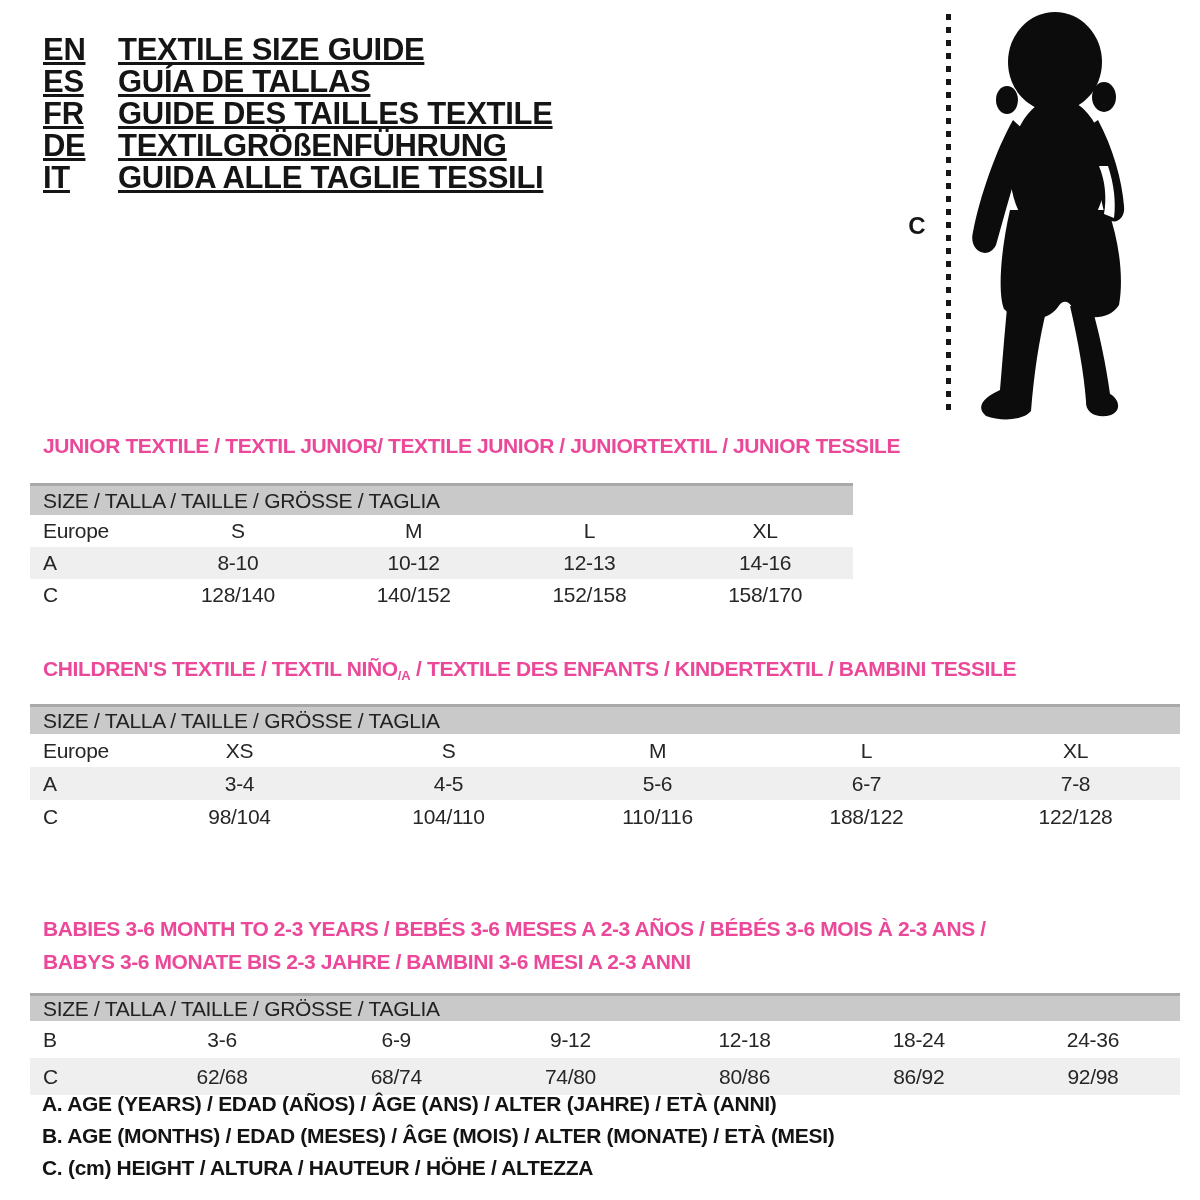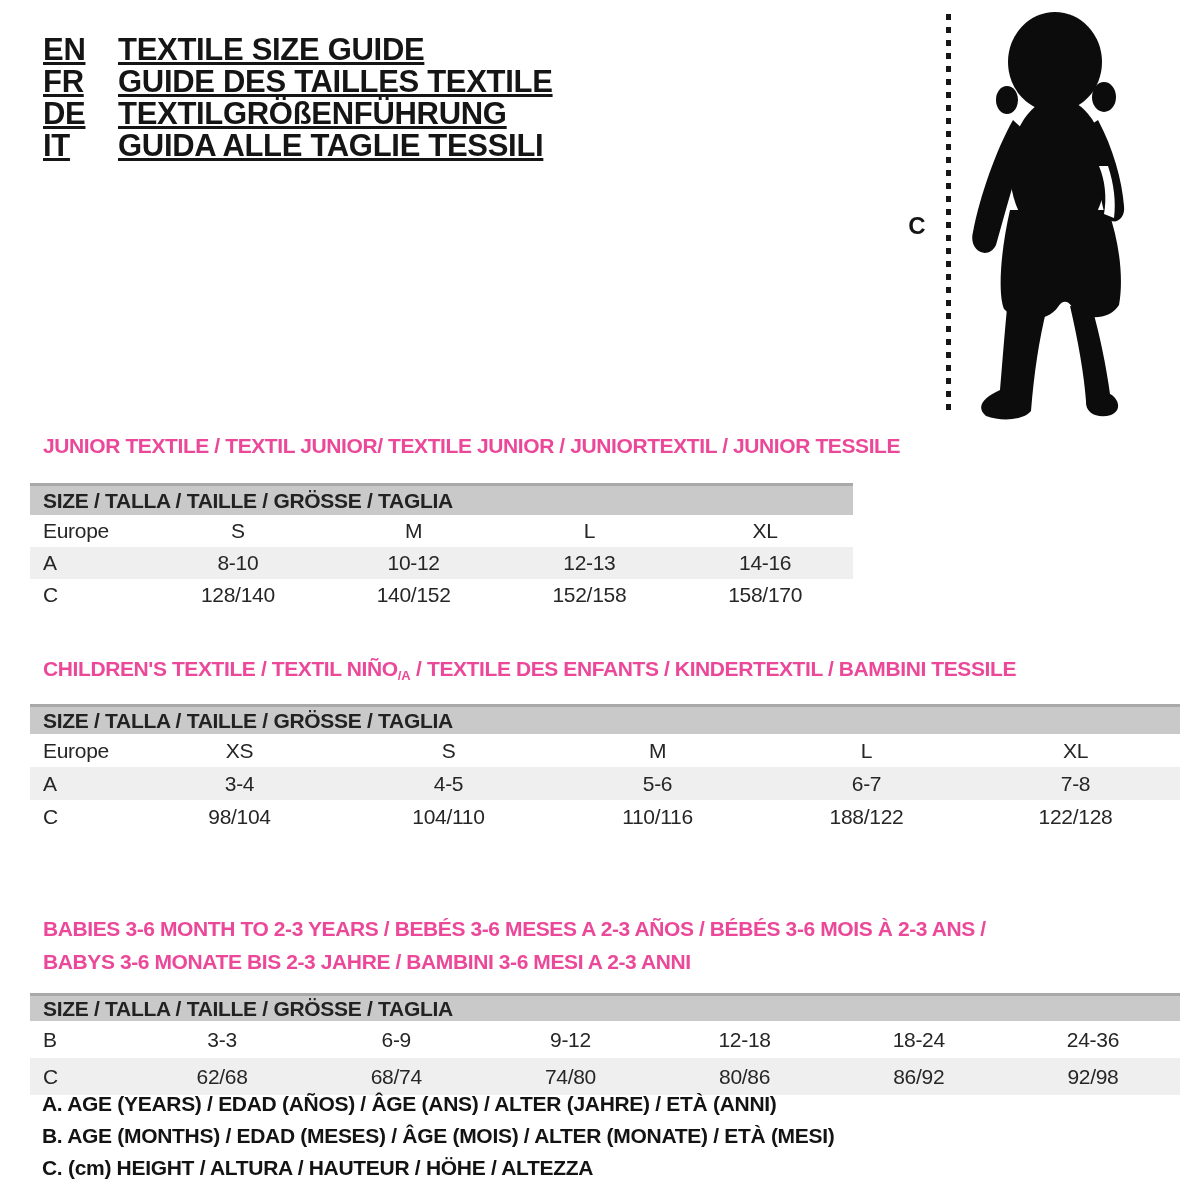--- a/index.html
+++ b/index.html
@@ -22,21 +22,21 @@
   .figure-c-label{position:absolute;left:902px;top:212px;width:30px;text-align:center;
     font-size:24px;font-weight:700;color:#151515;}
   .baby-svg{position:absolute;left:958px;top:8px;}
 
   
   .section{position:absolute;left:30px;}
   .section-title{font-size:21px;font-weight:700;letter-spacing:-0.4px;padding-left:13px;
     white-space:nowrap;color:#ec4899;}
   .title-line{height:33px;line-height:33px;}
   .size-bar{background:#c9c9c9;border-top:3px solid #a9a9a9;box-sizing:border-box;
-    padding-left:13px;font-weight:700;letter-spacing:-0.3px;font-size:21px;color:#222;
+    padding-left:13px;font-weight:400;letter-spacing:-0.3px;font-size:21px;color:#222;
     white-space:nowrap;}
   .t-row{display:flex;align-items:center;font-size:21px;font-weight:400;letter-spacing:-0.3px;color:#262626;}
   .t-row.shaded{background:#efefef;}
   .t-label{padding-left:13px;box-sizing:border-box;}
   .t-cell{flex:1;text-align:center;}
 
   #junior{top:434px;width:823px;}
   #junior .size-bar{margin-top:25px;height:32px;line-height:29px;}
   #junior .t-row{height:32px;}
   #junior .t-label{width:120px;}
@@ -60,20 +60,24 @@
 </style>
 </head>
 <body>
 
 <div class="canvas">
 
   <div class="lang-block">
     <div class="lang-row">
       <span class="lang-code">EN</span>
       <span class="lang-label">TEXTILE SIZE GUIDE</span>
+    </div>
+    <div class="lang-row">
+      <span class="lang-code">ES</span>
+      <span class="lang-label">GUÍA DE TALLAS</span>
     </div>
     <div class="lang-row">
       <span class="lang-code">FR</span>
       <span class="lang-label">GUIDE DES TAILLES TEXTILE</span>
     </div>
     <div class="lang-row">
       <span class="lang-code">DE</span>
       <span class="lang-label">TEXTILGRÖßENFÜHRUNG</span>
     </div>
     <div class="lang-row">
@@ -153,21 +157,21 @@
       <div class="t-cell">122/128</div>
     </div>
   </div>
 
   <div class="section" id="babies">
     <div class="section-title title-line">BABIES 3-6 MONTH TO 2-3 YEARS / BEBÉS 3-6 MESES A 2-3 AÑOS / BÉBÉS 3-6 MOIS À 2-3 ANS /</div>
     <div class="section-title title-line">BABYS 3-6 MONATE BIS 2-3 JAHRE / BAMBINI 3-6 MESI A 2-3 ANNI</div>
     <div class="size-bar">SIZE / TALLA / TAILLE / GRÖSSE / TAGLIA</div>
     <div class="t-row">
       <div class="t-label">B</div>
-      <div class="t-cell">3-3</div>
+      <div class="t-cell">3-6</div>
       <div class="t-cell">6-9</div>
       <div class="t-cell">9-12</div>
       <div class="t-cell">12-18</div>
       <div class="t-cell">18-24</div>
       <div class="t-cell">24-36</div>
     </div>
     <div class="t-row shaded">
       <div class="t-label">C</div>
       <div class="t-cell">62/68</div>
       <div class="t-cell">68/74</div>

